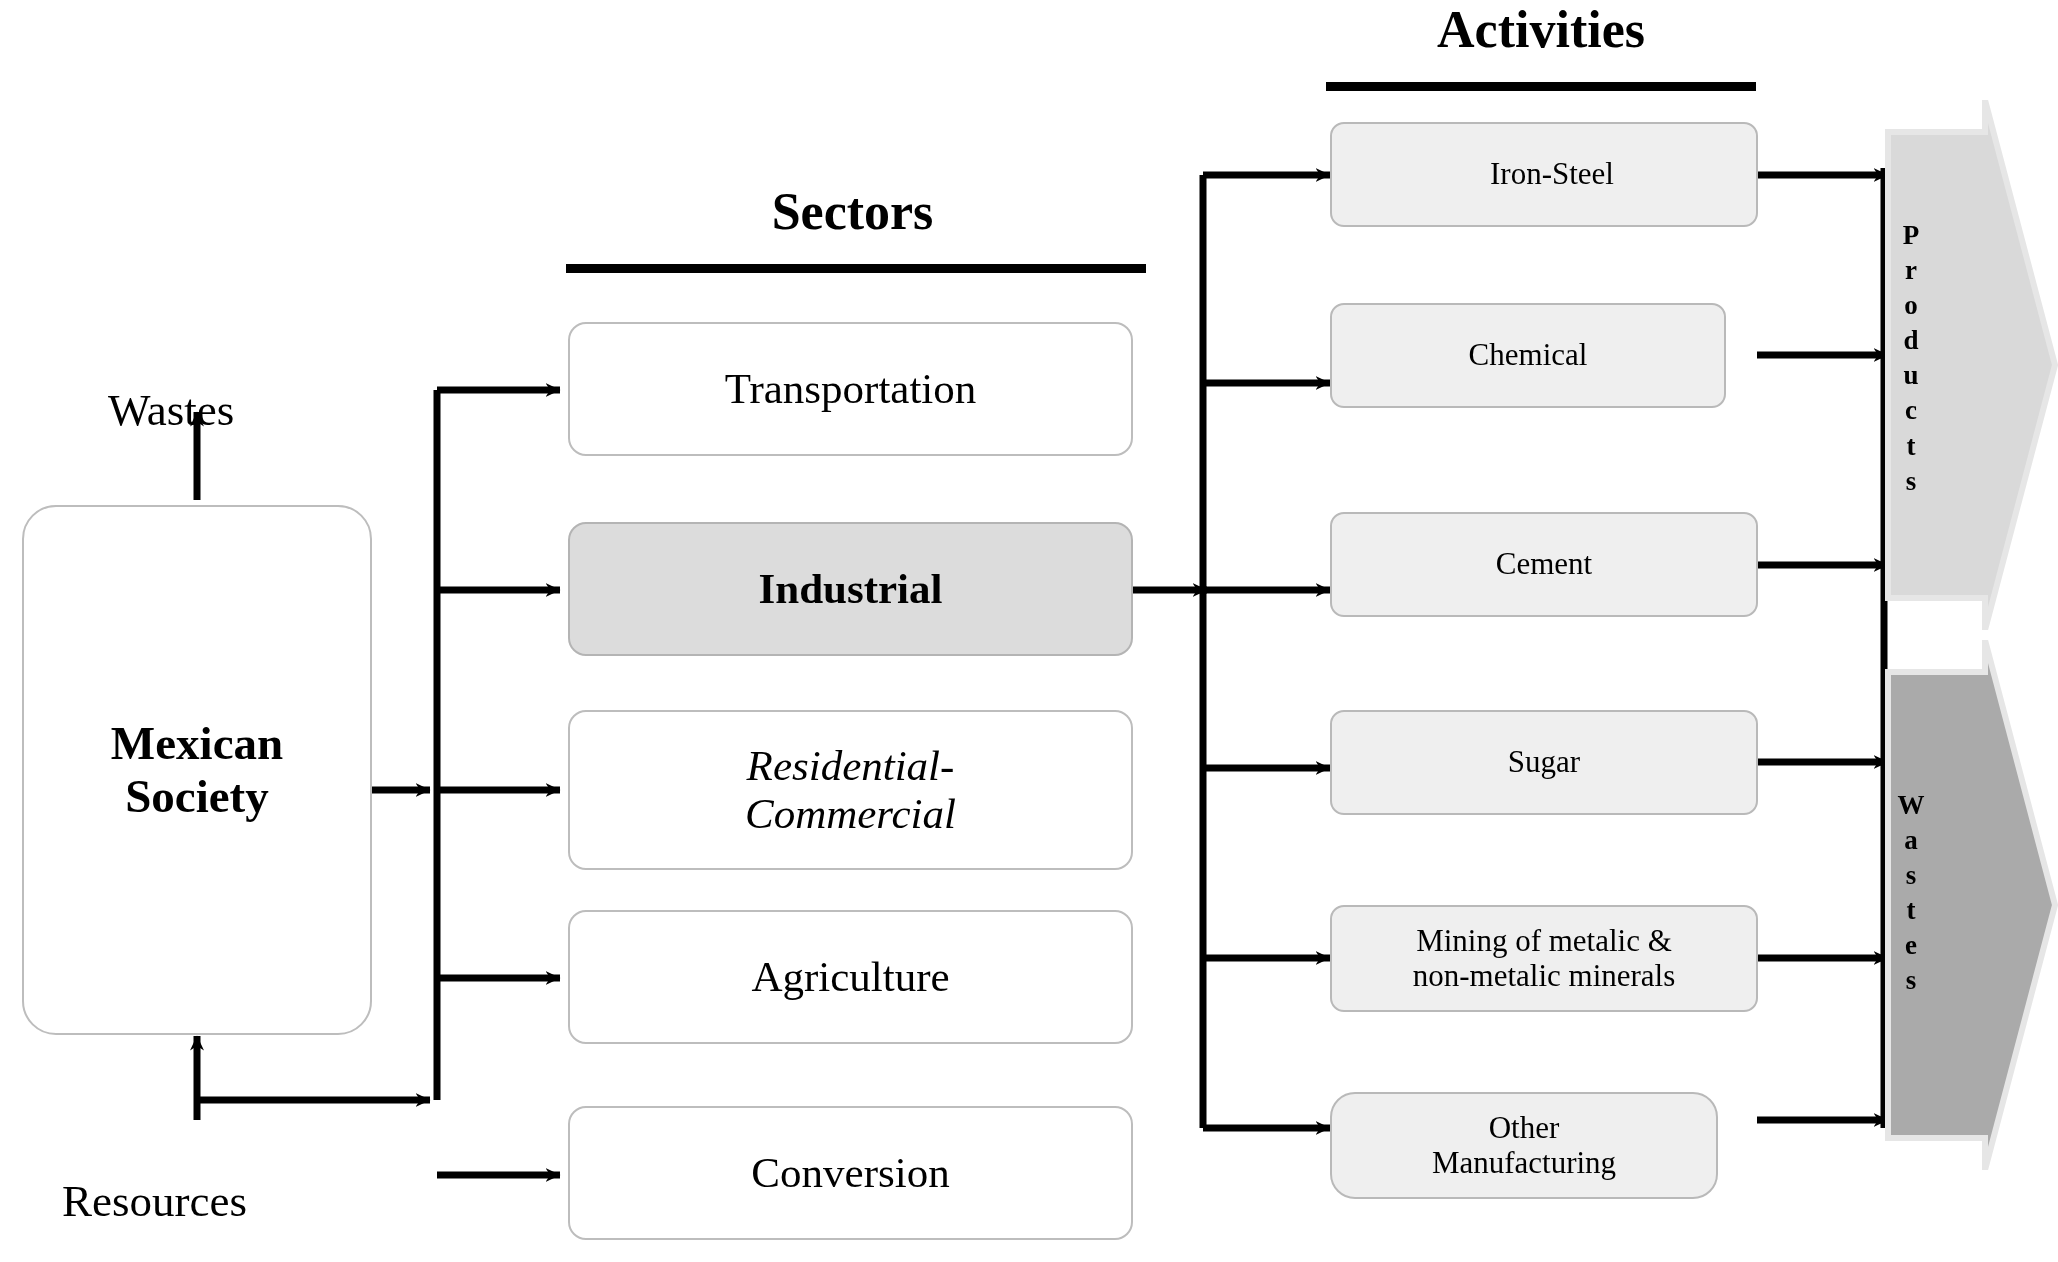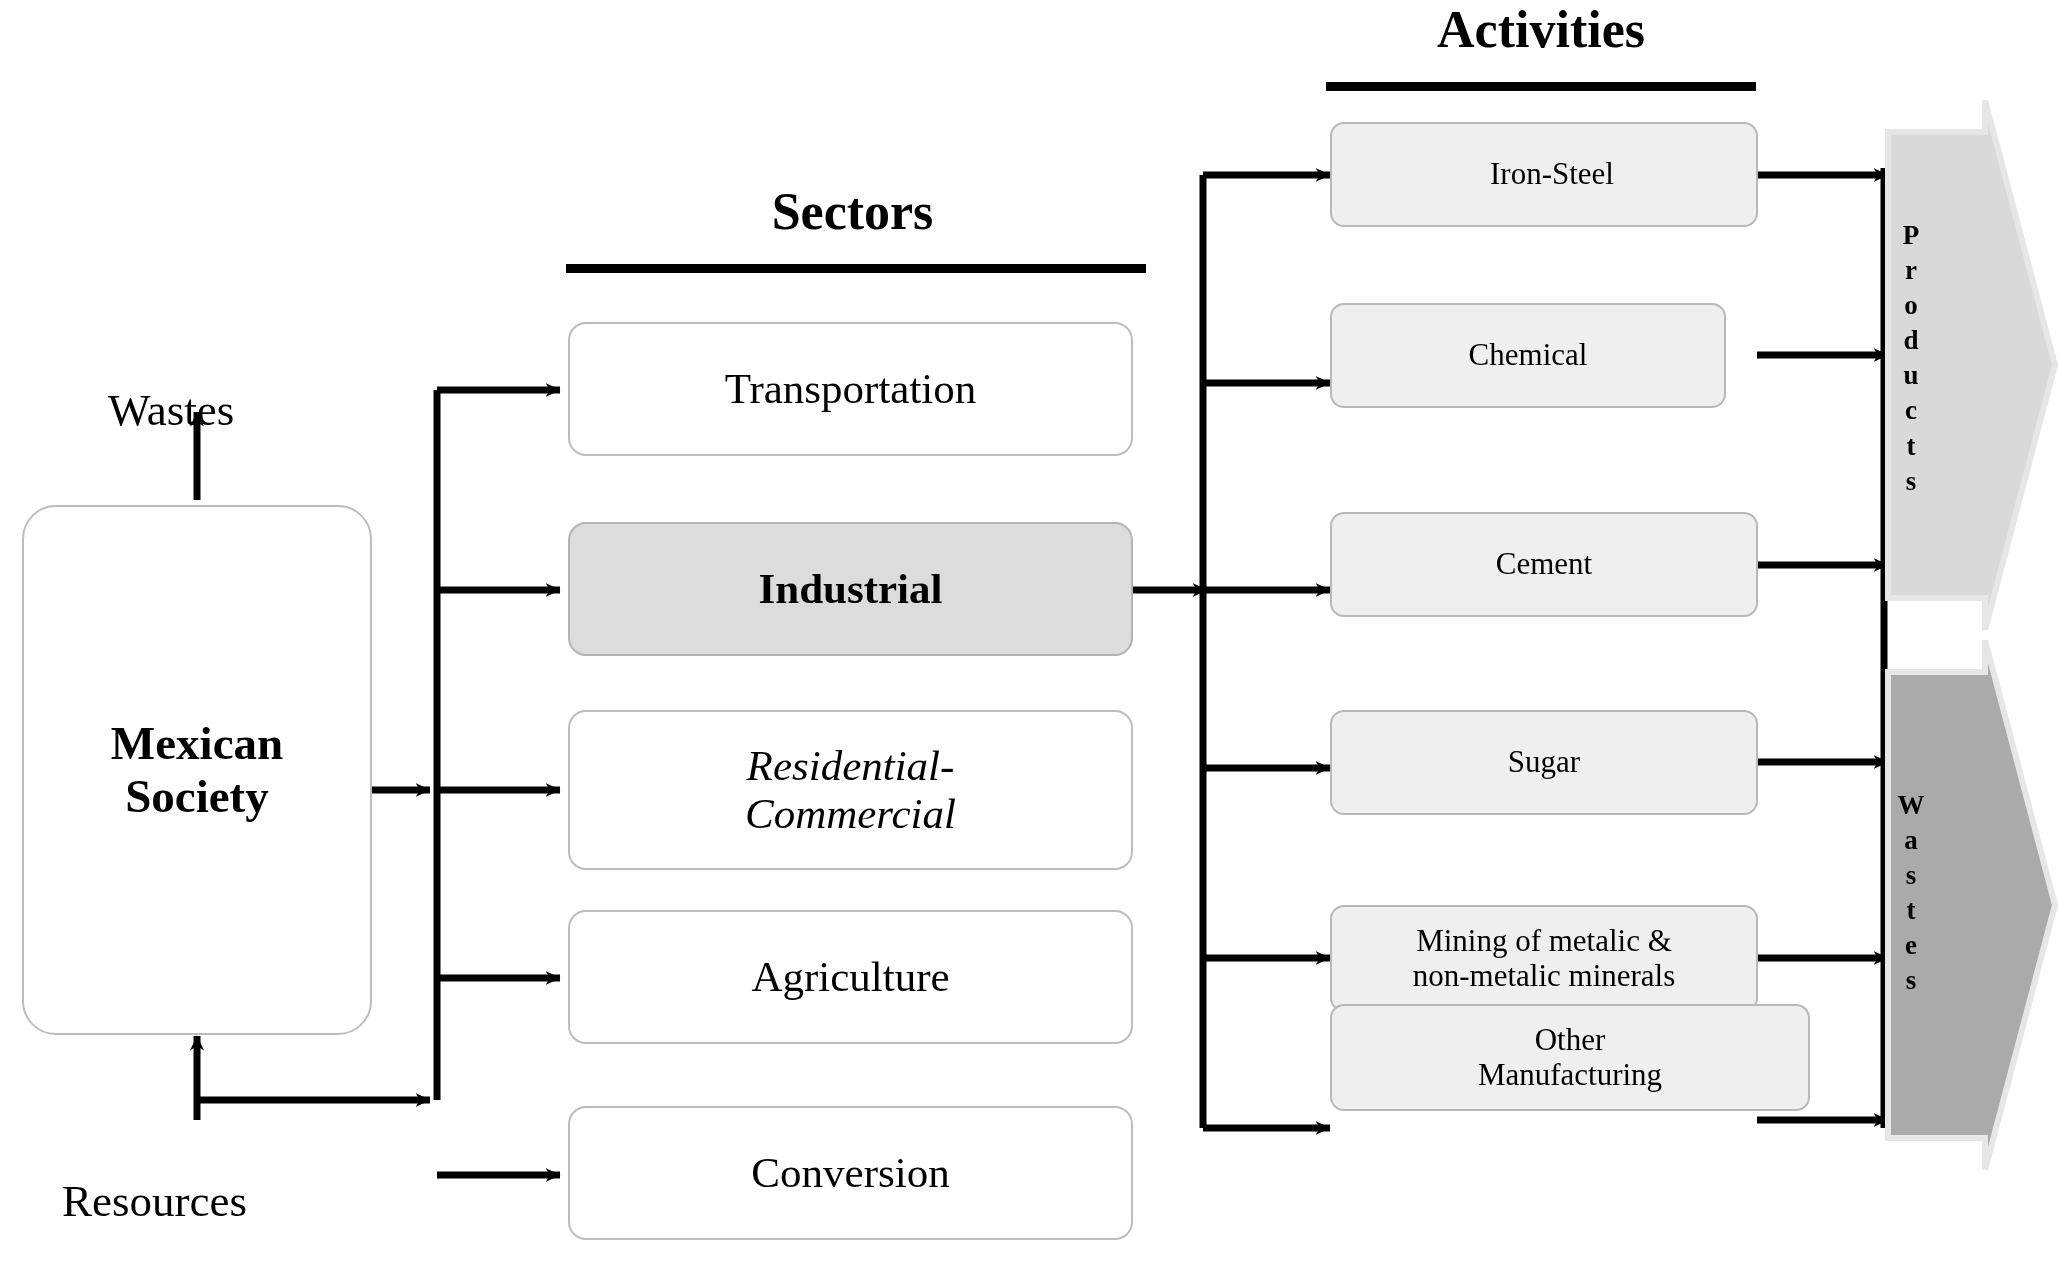--- a/index.html
+++ b/index.html
@@ -182,21 +182,21 @@
     <span>Sugar</span>
   </div>
 
   <div class="node activity-node" style="left:1330px;top:905px;width:428px;height:107px;">
     <div>
       <div>Mining of metalic &amp;</div>
       <div>non-metalic minerals</div>
     </div>
   </div>
 
-  <div class="node activity-node" style="left:1330px;top:1004px;width:480px;height:107px;">
+  <div class="node activity-node" style="left:1330px;top:1092px;width:388px;height:107px;border-radius:25px;">
     <div>
       <div>Other</div>
       <div>Manufacturing</div>
     </div>
   </div>
 
   <div class="bigarrow" style="left:1880px;top:100px;width:178px;height:530px;">
     <svg width="178" height="530" viewBox="0 0 178 530">
       <polygon points="8,32 105,32 105,0 175,265 105,530 105,498 8,498" fill="#d9d9d9" stroke="#e6e6e6" stroke-width="6"></polygon>
     </svg>

